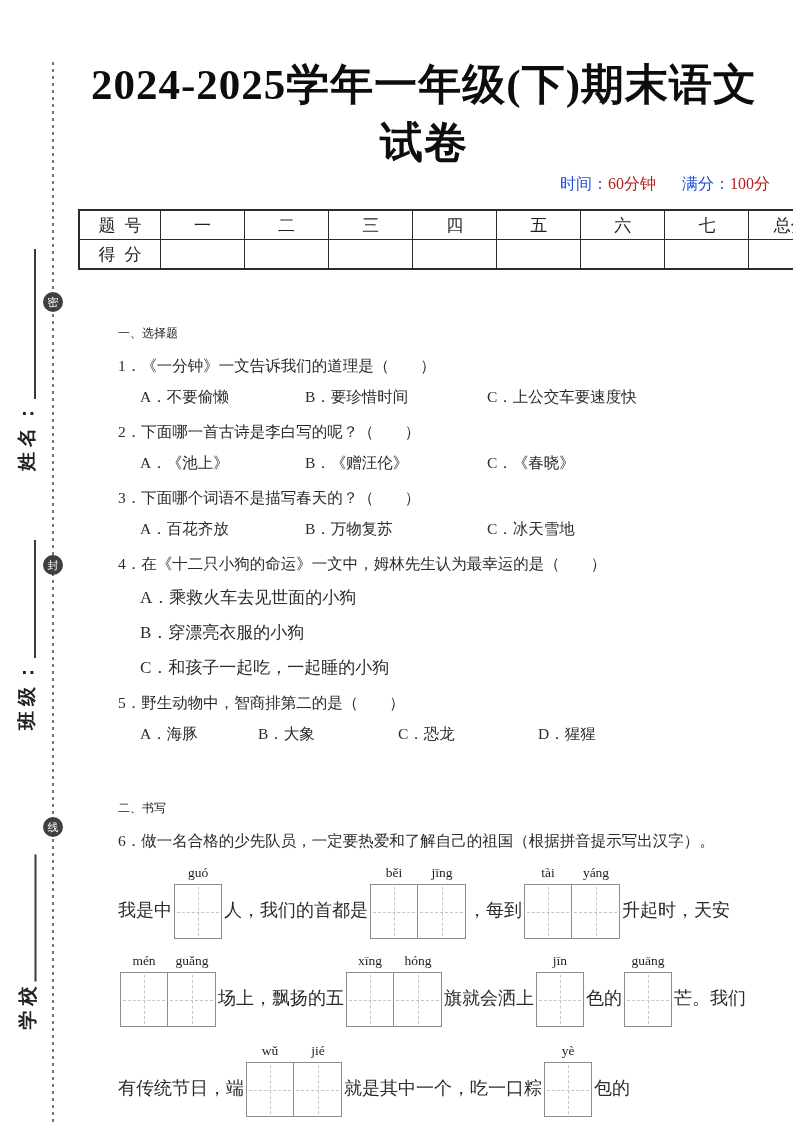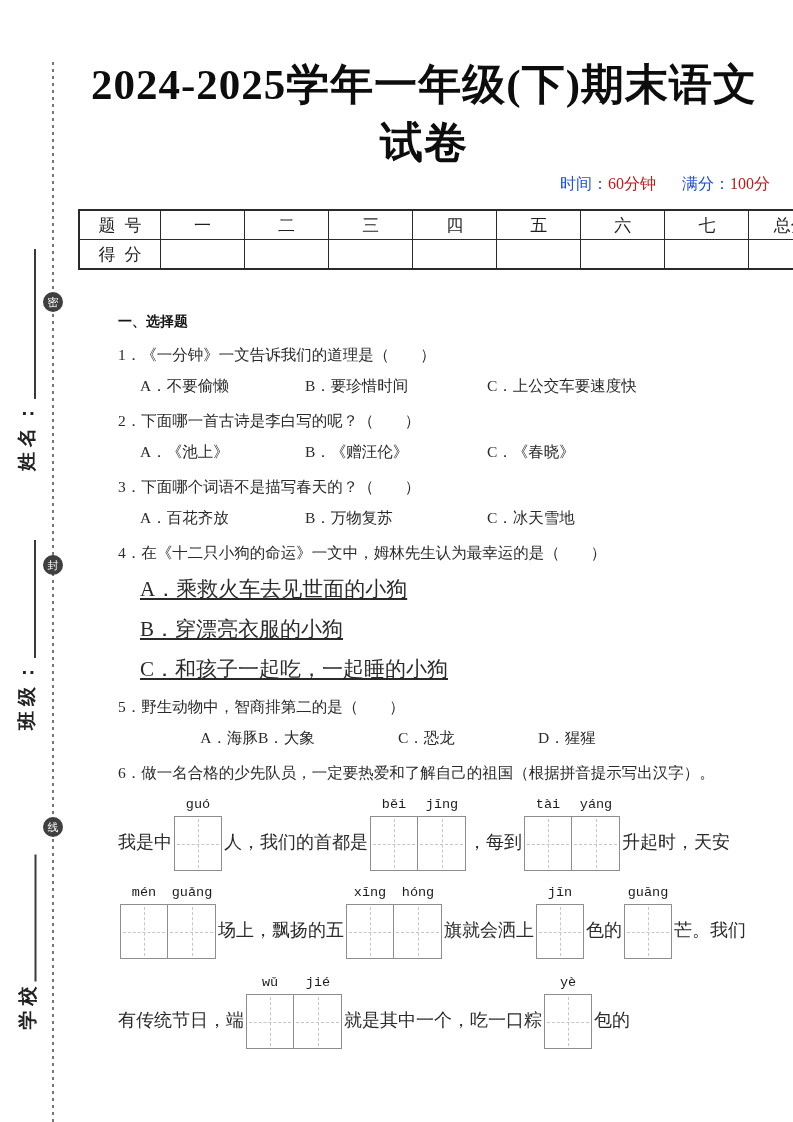--- a/index.html
+++ b/index.html
@@ -44,39 +44,39 @@
   table.score-table {
     border-collapse:collapse; margin-top:14px; width:756px; table-layout:fixed;
     border:2.5px solid #2b2b2b;
   }
   table.score-table td {
     border:1.5px solid #2b2b2b; height:28px; text-align:center;
     font-size:17px; color:#1f1f1f; padding:0;
   }
   td.row-head { width:80px; letter-spacing:9px; text-indent:9px; }
 
-  .s-heading { margin:43px 0 0 0; padding-left:40px; font-weight:700; font-size:14px; color:#151515; }
+  .s-heading { margin:55px 0 0 0; padding-left:40px; font-weight:400; font-size:12px; color:#151515; }
   .q-text    { margin:13px 0 0 0; padding-left:40px; font-size:15.5px; line-height:21px; }
   .opts      { margin:11px 0 0 0; padding-left:62px; font-size:15.5px; white-space:nowrap; }
   .opts .opt { display:inline-block; }
   .opts.row3 .opt:nth-child(1){ width:165px; }
   .opts.row3 .opt:nth-child(2){ width:182px; }
-  .opts.row4 .opt:nth-child(1){ width:118px;text-align:right; }
+  .opts.row4 .opt:nth-child(1){ width:118px; }
   .opts.row4 .opt:nth-child(2){ width:140px; }
   .opts.row4 .opt:nth-child(3){ width:140px; }
-  .opts-stack { padding-left:62px; font-size:21px;text-decoration:underline; }
+  .opts-stack { padding-left:62px; font-size:17px; }
   .opts-stack .opt-line { margin-top:12px; }
 
   
   .w-line { display:flex; align-items:flex-end; padding-left:40px; margin-top:14px; }
   .w-line.l3 { margin-top:16px; }
   .w-text { font-size:18px; height:55px; line-height:52px; white-space:nowrap; }
   .w-group { margin:0 2px; display:flex; flex-direction:column; }
   .p-row { display:flex; height:18px; margin-bottom:1px;
-           font-family:Liberation Mono, monospace; font-size:13.5px; color:#1c1c1c; }
+           font-family:Liberation Serif, serif; font-size:13.5px; color:#1c1c1c; }
   .p-cell { width:48px; text-align:center; }
   .b-row { display:flex; }
   .w-cell { width:48px; height:55px; border:1px solid #8d8d8d; position:relative; box-sizing:border-box; background:#fff; }
   .w-cell + .w-cell { border-left:none; }
   .w-cell::before { content:""; position:absolute; left:2px; right:2px; top:50%;
                     border-top:1px dashed #c6c6c6; }
   .w-cell::after  { content:""; position:absolute; top:2px; bottom:2px; left:50%;
                     border-left:1px dashed #c6c6c6; }
 
   .footer { margin-top:90px; text-align:center; font-size:14px; color:#3d3d3d; letter-spacing:1px; }
@@ -147,20 +147,21 @@
         <p class="q-text">3．下面哪个词语不是描写春天的？（　　）</p>
         <div class="opts row3"><span class="opt">A．百花齐放</span><span class="opt">B．万物复苏</span><span class="opt">C．冰天雪地</span></div>
         <p class="q-text">4．在《十二只小狗的命运》一文中，姆林先生认为最幸运的是（　　）</p>
         <div class="opts-stack">
           <div class="opt-line">A．乘救火车去见世面的小狗</div>
           <div class="opt-line">B．穿漂亮衣服的小狗</div>
           <div class="opt-line">C．和孩子一起吃，一起睡的小狗</div>
         </div>
         <p class="q-text">5．野生动物中，智商排第二的是（　　）</p>
         <div class="opts row4"><span class="opt">A．海豚</span><span class="opt">B．大象</span><span class="opt">C．恐龙</span><span class="opt">D．猩猩</span></div>
+        <div class="s-heading">二、书写</div>
         <p class="q-text">6．做一名合格的少先队员，一定要热爱和了解自己的祖国（根据拼音提示写出汉字）。</p>
         <div class="w-line">
           <span class="w-text">我是中</span>
           <div class="w-group">
             <div class="p-row">
               <span class="p-cell">guó</span>
             </div>
             <div class="b-row">
               <div class="w-cell"></div>
             </div>

